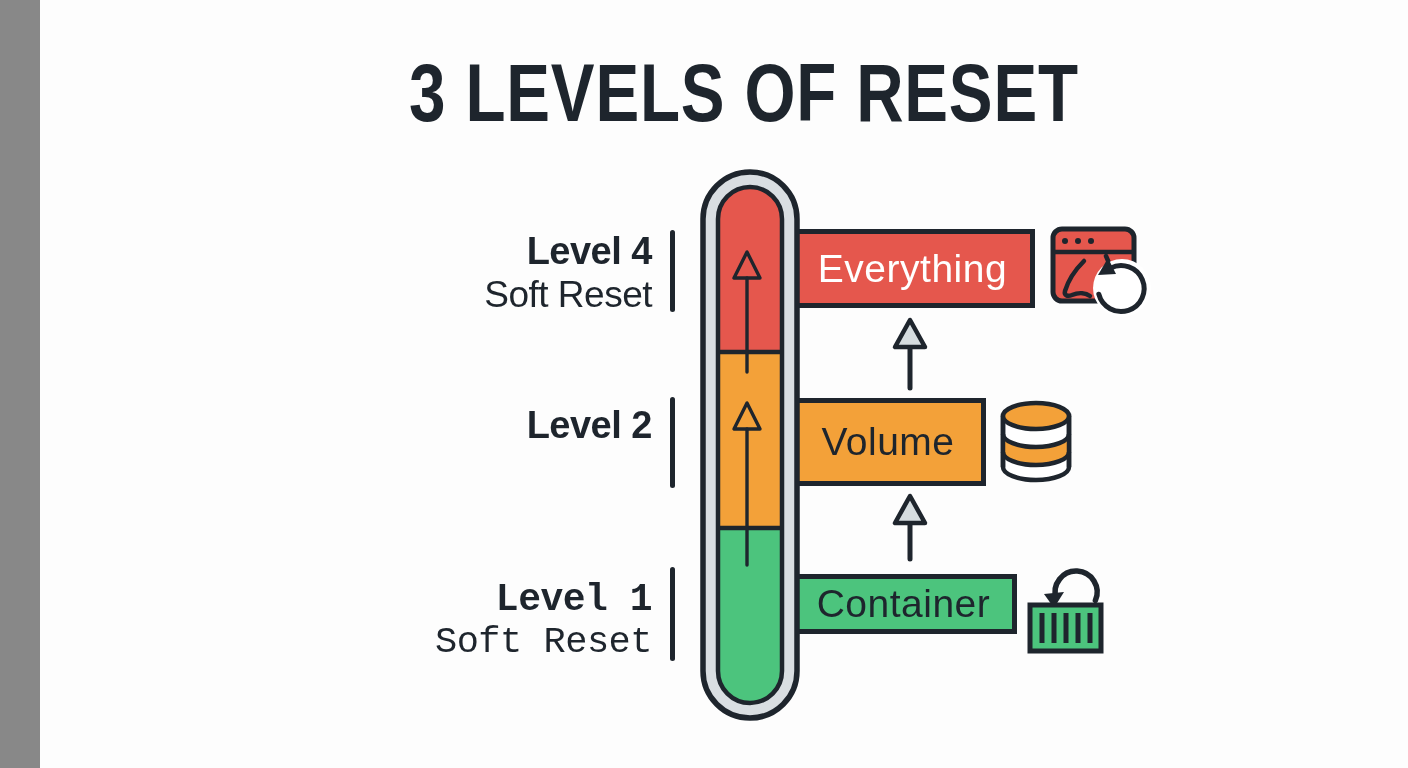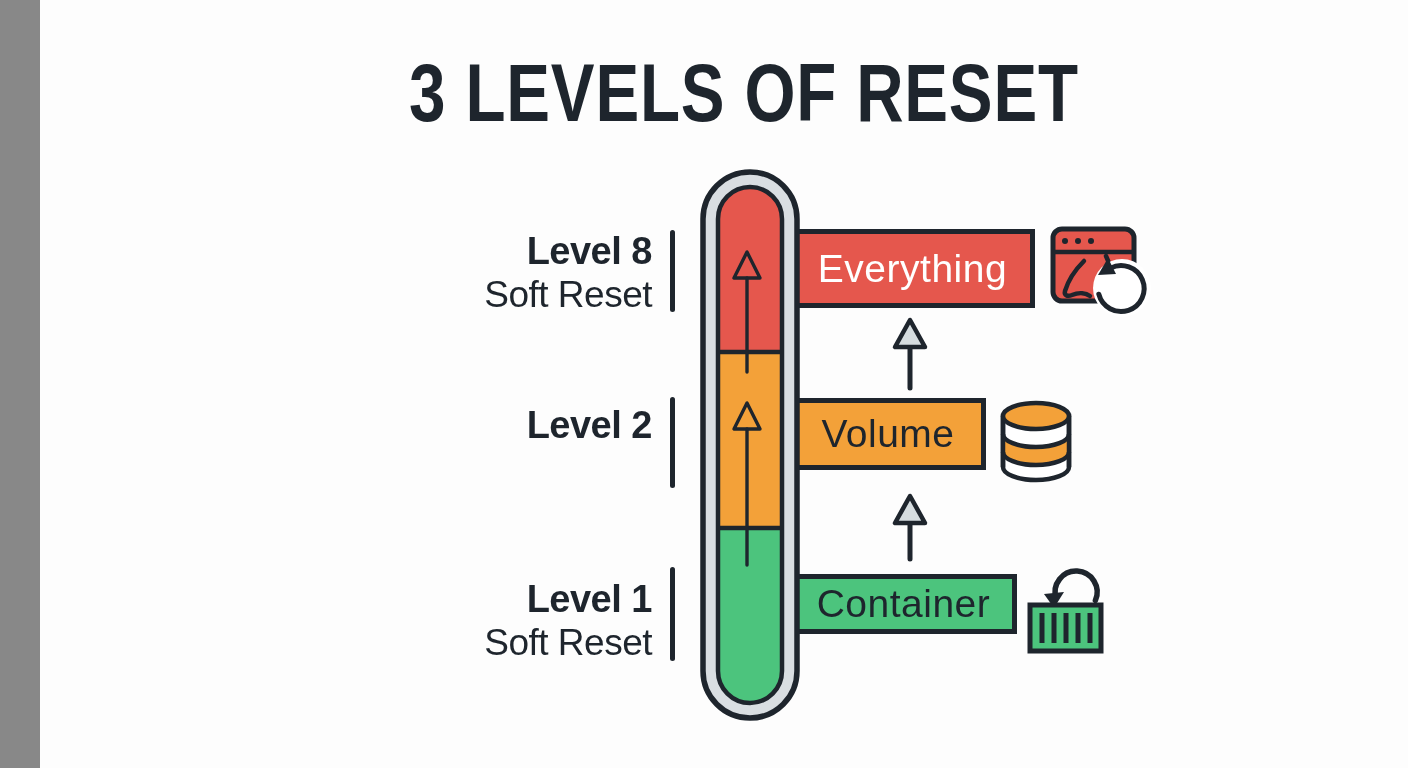--- a/index.html
+++ b/index.html
@@ -28,58 +28,58 @@
   }
   
   .level-label{
     position:absolute;text-align:right;color:var(--dark);
     width:260px;line-height:43px;
   }
   .level-label .lvl-name{font-size:38px;font-weight:700;letter-spacing:-0.5px;}
   .level-label .lvl-sub{font-size:37px;font-weight:400;letter-spacing:-0.5px;}
   .label-l3{top:230px;left:352px;}
   .label-l2{top:404px;left:352px;}
-  .label-l1{top:578px;left:352px;}
+  .label-l1{top:578px;left:352px;font-family:Liberation Mono, monospace;}
   .tick{
     position:absolute;width:5px;background:var(--dark);border-radius:3px;left:630px;
   }
   .tick-l3{top:230px;height:82px;}
   .tick-l2{top:397px;height:91px;}
   .tick-l1{top:567px;height:94px;}
   
   .bar{
     position:absolute;border:5px solid var(--dark);
     display:flex;align-items:center;justify-content:center;
     font-size:39px;letter-spacing:0.5px;color:var(--dark);
     z-index:1;
     text-align:center;
   }
   .bar-everything{left:750px;top:229px;width:245px;height:79px;background:var(--red);color:var(--white);}
-  .bar-volume{left:750px;top:398px;width:196px;height:72px;background:var(--orange);}
+  .bar-volume{left:750px;top:398px;width:196px;height:88px;background:var(--orange);}
   .bar-container{left:750px;top:574px;width:227px;height:60px;background:var(--green);}
   
   .overlay{position:absolute;left:0;top:0;z-index:2;pointer-events:none;}
   .s-dark{stroke:var(--dark);fill:none;}
   .f-dark{fill:var(--dark);}
   .f-red{fill:var(--red);}
   .f-orange{fill:var(--orange);}
   .f-green{fill:var(--green);}
   .f-ring{fill:var(--ring);}
   .f-white{fill:var(--white);}
   .f-arrow{fill:var(--arrowfill);}
 </style>
 </head>
 <body>
 
 <div class="canvas">
 
   <h1 class="title">3 LEVELS OF RESET</h1>
 
   <div class="level-label label-l3">
-    <div class="lvl-name">Level 8</div>
+    <div class="lvl-name">Level 4</div>
     <div class="lvl-sub">Soft Reset</div>
   </div>
   <div class="tick tick-l3"></div>
 
   <div class="level-label label-l2">
     <div class="lvl-name">Level 2</div>
   </div>
   <div class="tick tick-l2"></div>
 
   <div class="level-label label-l1">

